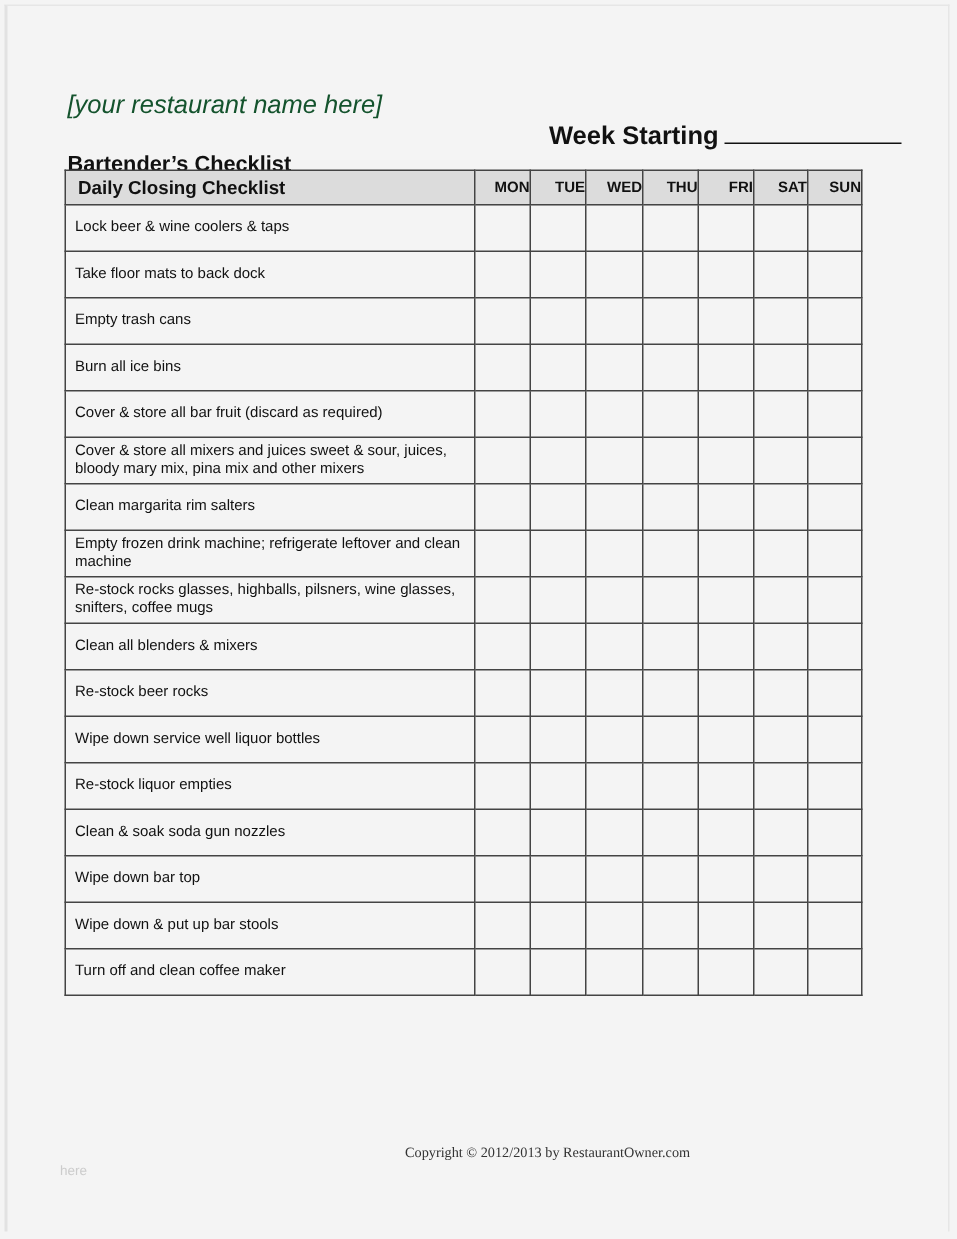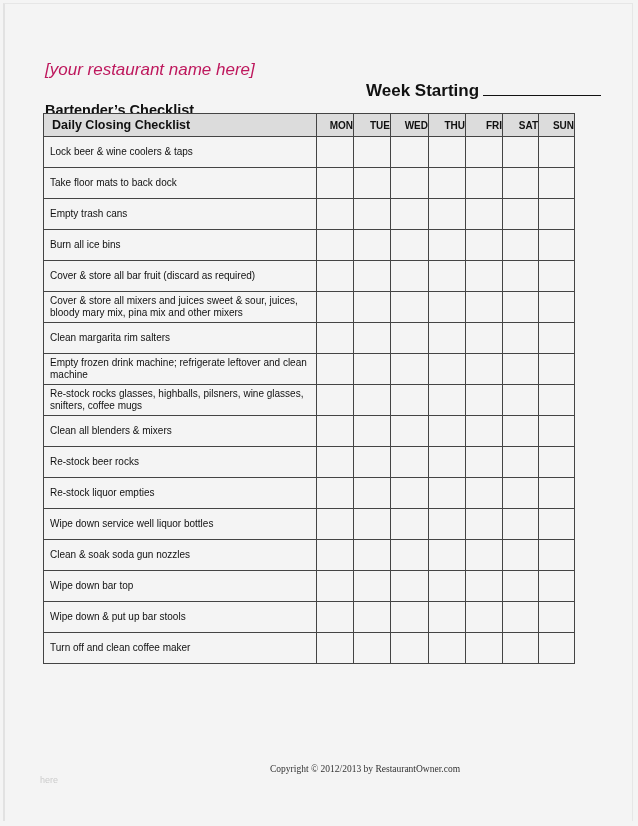--- a/index.html
+++ b/index.html
@@ -1,18 +1,18 @@
 <!DOCTYPE html>
 <html><head>
 <meta charset="utf-8">
 <style>
   html,body{margin:0;padding:0;}
   body{width:638px;height:826px;background:#f4f4f4;position:relative;overflow:hidden;font-family:"Liberation Sans",sans-serif;color:#111;}
   .frame{position:absolute;left:3px;top:3px;width:630px;height:818px;border-left:2px solid #e2e2e2;border-top:1px solid #e6e6e6;border-right:1px solid #e6e6e6;box-sizing:border-box;}
-  .restaurant{position:absolute;left:45px;top:60px;font-size:17px;font-style:italic;color:#be185d;}
+  .restaurant{position:absolute;left:45px;top:60px;font-size:17px;font-style:italic;color:#14532d;}
   .title{position:absolute;left:45px;top:79px;font-size:14.5px;font-weight:bold;margin-top:23px;}
   .week{position:absolute;left:366px;top:81px;font-size:17px;font-weight:bold;}
   .week .line{display:inline-block;width:118px;border-bottom:1px solid #111;margin-left:4px;height:10px;vertical-align:baseline;}
   table{position:absolute;left:43px;top:113px;border-collapse:collapse;table-layout:fixed;width:531px;}
   th,td{border:1.5px solid #444;padding:0;}
   th{background:#dcdcdc;height:22px;font-size:10px;font-weight:bold;text-align:right;}
   th.label{text-align:left;padding-left:8px;font-size:12.5px;margin-left:36px;}
   td{height:30px;font-size:10px;line-height:12.5px;}
   td.label{padding-left:6px;padding-right:4px;}
   .copyright{position:absolute;left:270px;top:764px;font-family:"Liberation Serif",serif;font-size:9.5px;color:#333;}
@@ -155,31 +155,31 @@
         <td class="label">Re-stock beer rocks</td>
         <td></td>
         <td></td>
         <td></td>
         <td></td>
         <td></td>
         <td></td>
         <td></td>
       </tr>
       <tr>
+        <td class="label">Wipe down service well liquor bottles</td>
+        <td></td>
+        <td></td>
+        <td></td>
+        <td></td>
+        <td></td>
+        <td></td>
+        <td></td>
+      </tr>
+      <tr>
         <td class="label">Re-stock liquor empties</td>
-        <td></td>
-        <td></td>
-        <td></td>
-        <td></td>
-        <td></td>
-        <td></td>
-        <td></td>
-      </tr>
-      <tr>
-        <td class="label">Wipe down service well liquor bottles</td>
         <td></td>
         <td></td>
         <td></td>
         <td></td>
         <td></td>
         <td></td>
         <td></td>
       </tr>
       <tr>
         <td class="label">Clean &amp; soak soda gun nozzles</td>

